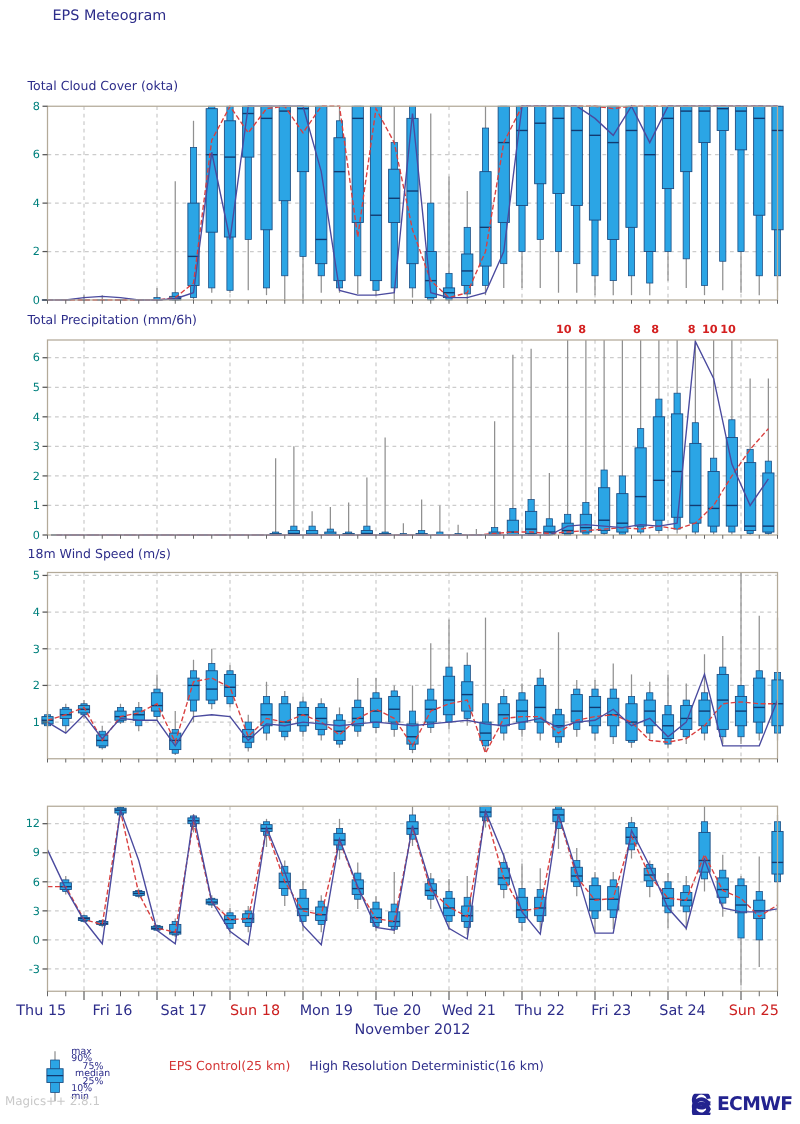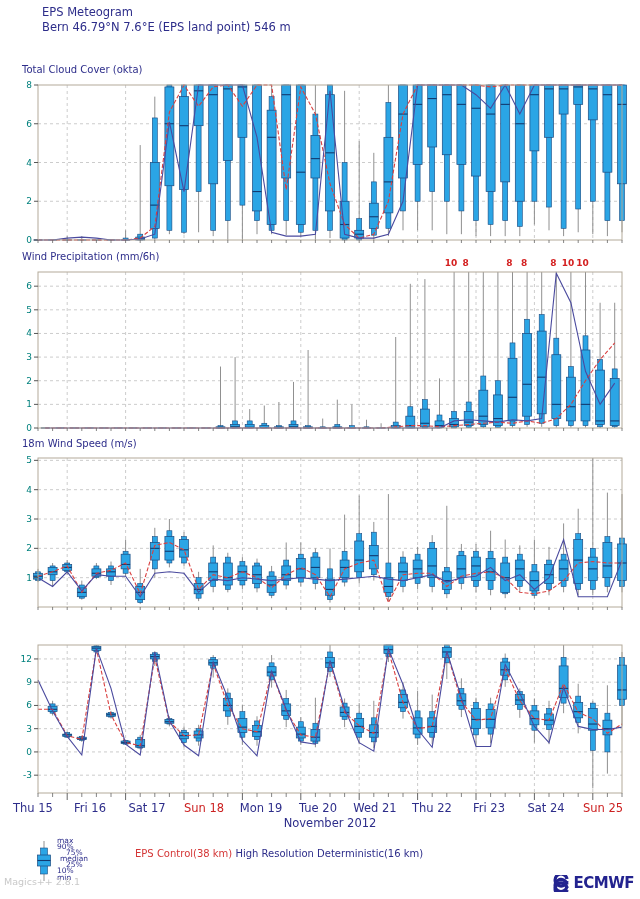--- a/index.html
+++ b/index.html
@@ -3,35 +3,34 @@
 <meta charset="utf-8">
 <style>
   html,body { margin:0; padding:0; background:#fff; }
   .page { position:relative; width:640px; height:899px; background:#ffffff;
           font-family:"DejaVu Sans", sans-serif; overflow:hidden; }
   .hline  { position:absolute; left:6px; color:#2d2d8a; font-size:11.5px; white-space:nowrap;margin-left:36px; }
   .ptitle { position:absolute; left:22px; color:#2d2d8a; font-size:10px; white-space:nowrap; }
   #chart  { position:absolute; left:0; top:0; }
   .legend-series { position:absolute; left:135px; top:848px; font-size:10px; white-space:nowrap; }
   .ctrl-label { color:#d43535; }
-  .det-label  { color:#2d2d8a; margin-left:0; }
+  .det-label  { color:#2d2d8a; margin-left:12px; }
   .credit { position:absolute; left:4px; top:876px; font-size:9.5px; color:#c9c9c9; }
   .logo { position:absolute; right:6px; top:874px; display:flex; align-items:center;
           color:#23238f; font-weight:bold; font-size:15px; letter-spacing:-0.5px;justify-content:space-between; }
   .logo svg { margin-right:2px; }
 </style>
 </head>
 <body>
 
 <div class="page">
   <div class="hline" style="top:5px">EPS Meteogram</div>
-  <div class="hline" style="top:20px">Bern 46.79°N 7.6°E (EPS land point) 546 m</div>
 
   <div class="ptitle" style="top:64px">Total Cloud Cover (okta)</div>
-  <div class="ptitle" style="top:251px">Wind Precipitation (mm/6h)</div>
+  <div class="ptitle" style="top:251px">Total Precipitation (mm/6h)</div>
   <div class="ptitle" style="top:438px">18m Wind Speed (m/s)</div>
 
   <svg id="chart" width="640" height="899">
       <g>
         <line x1="67.2" y1="85" x2="67.2" y2="240" stroke="#cccccc" stroke-dasharray="3 3"></line>
         <line x1="125.6" y1="85" x2="125.6" y2="240" stroke="#cccccc" stroke-dasharray="3 3"></line>
         <line x1="184" y1="85" x2="184" y2="240" stroke="#cccccc" stroke-dasharray="3 3"></line>
         <line x1="242.4" y1="85" x2="242.4" y2="240" stroke="#cccccc" stroke-dasharray="3 3"></line>
         <line x1="300.8" y1="85" x2="300.8" y2="240" stroke="#cccccc" stroke-dasharray="3 3"></line>
         <line x1="359.2" y1="85" x2="359.2" y2="240" stroke="#cccccc" stroke-dasharray="3 3"></line>
@@ -938,21 +937,21 @@
         <text x="57" y="849" font-size="7.5" fill="#2d2d8a">90%</text>
         <text x="66" y="855" font-size="7.5" fill="#2d2d8a">75%</text>
         <text x="60" y="861" font-size="7.5" fill="#2d2d8a">median</text>
         <text x="66" y="867" font-size="7.5" fill="#2d2d8a">25%</text>
         <text x="57" y="873" font-size="7.5" fill="#2d2d8a">10%</text>
         <text x="57" y="879.5" font-size="7.5" fill="#2d2d8a">min</text>
       </g>
     </svg>
 
   <div class="legend-series">
-    <span class="ctrl-label">EPS Control(38 km)</span>
+    <span class="ctrl-label">EPS Control(25 km)</span>
     <span class="det-label">High Resolution Deterministic(16 km)</span>
   </div>
 
   <div class="credit">Magics++ 2.8.1</div>
 
   <div class="logo">
     <svg width="22" height="17" viewBox="0 0 22 17">
       <path d="M17 4 A6 6 0 1 0 17 6" fill="none" stroke="#23238f" stroke-width="3.2"></path>
       <path d="M17 8 A6 6 0 1 0 17 10" fill="none" stroke="#23238f" stroke-width="3.2" transform="translate(0,1.5)"></path>
       <path d="M17 12 A6 6 0 1 0 17 14" fill="none" stroke="#23238f" stroke-width="3.2" transform="translate(0,1)"></path>

